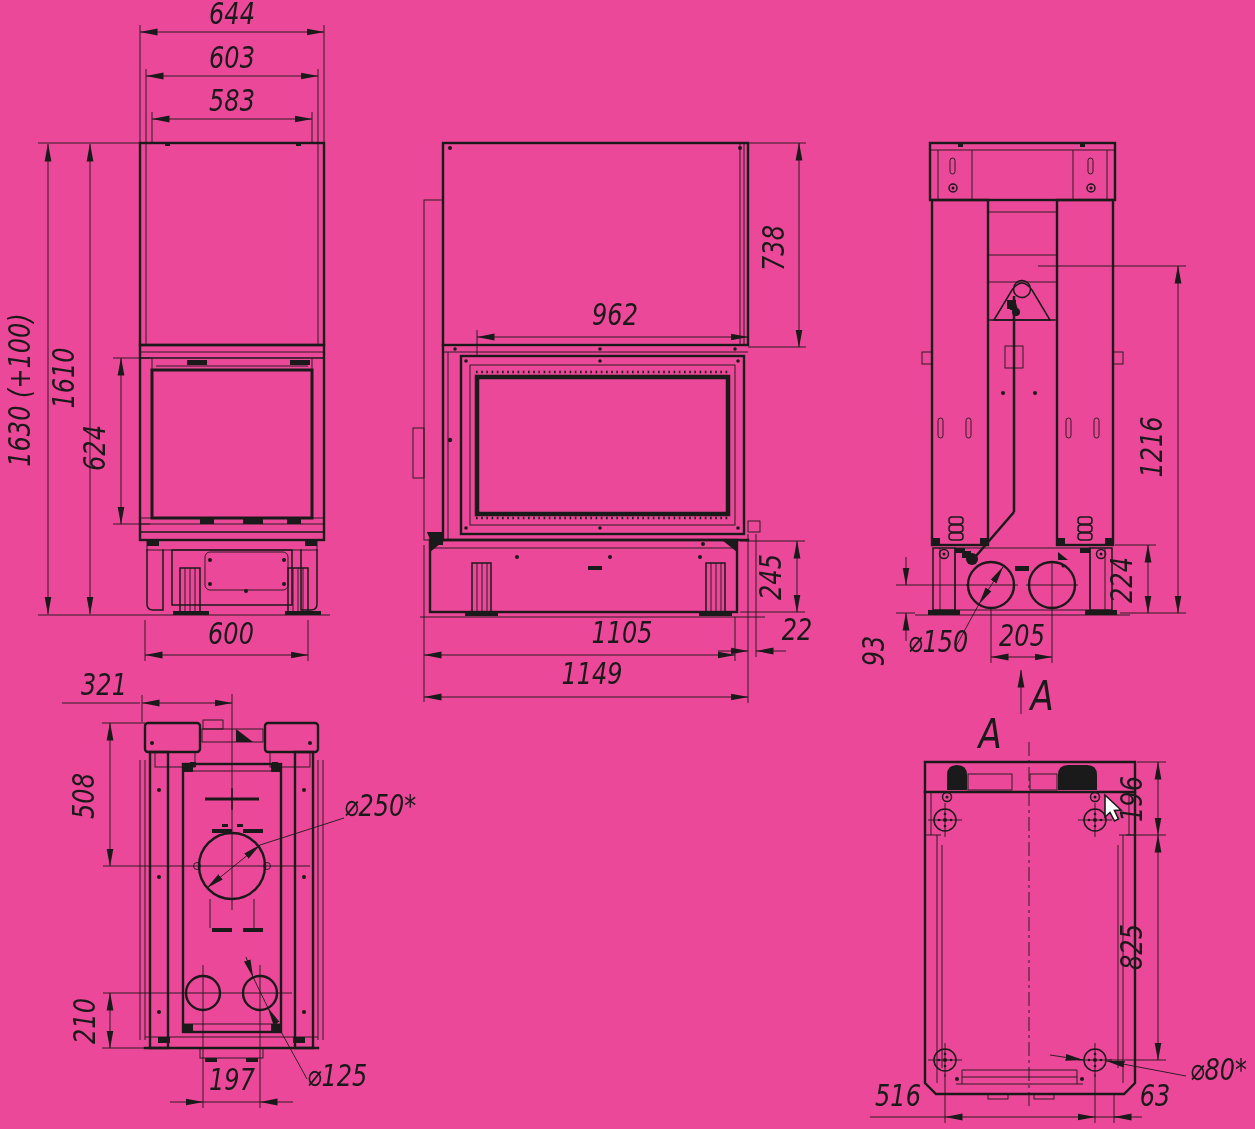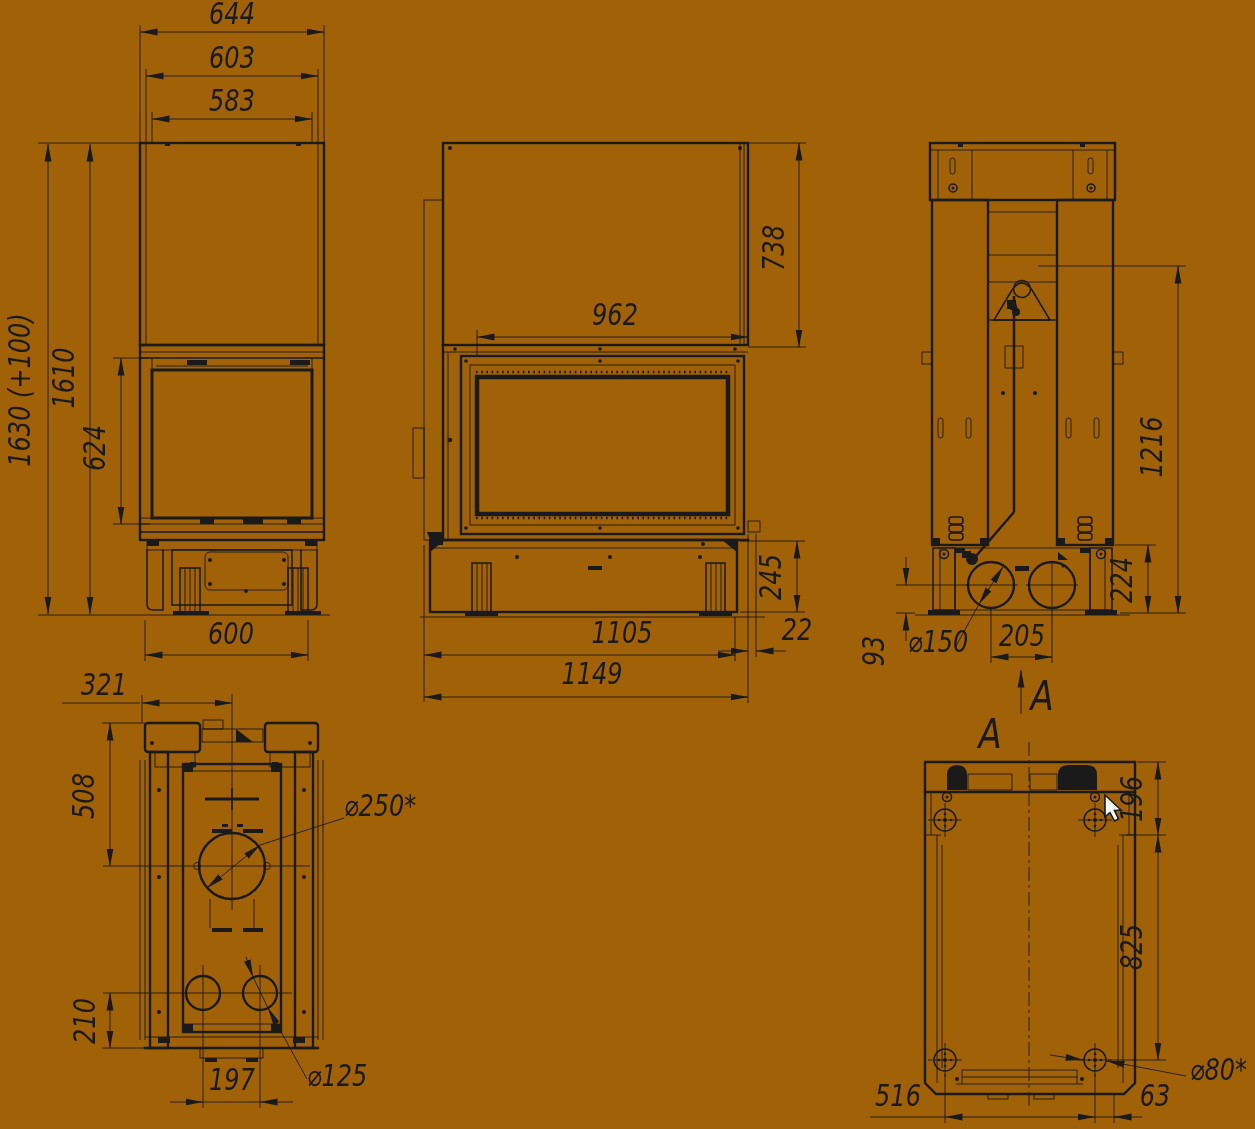--- a/index.html
+++ b/index.html
@@ -1,16 +1,16 @@
 <!DOCTYPE html>
 <html><head>
 <meta charset="utf-8">
 <style>
   html,body{margin:0;padding:0;background:#fff;}
-  #stage{position:relative;width:1255px;height:1129px;background:#a16207;overflow:hidden;}
+  #stage{position:relative;width:1255px;height:1129px;background:#ec4899;overflow:hidden;}
   svg{position:absolute;left:0;top:0;}
   .tk{stroke:#1a1a1a;stroke-width:2.4;fill:none;stroke-linecap:square;}
   .md{stroke:#1a1a1a;stroke-width:1.5;fill:none;stroke-linecap:square;}
   .tn{stroke:#1a1a1a;stroke-width:0.9;fill:none;stroke-linecap:butt;}
   .dm{stroke:#1a1a1a;stroke-width:0.9;fill:none;}
   .fl{fill:#1a1a1a;stroke:none;}
   .dot{stroke:#1a1a1a;stroke-width:2.6;stroke-dasharray:1.6 3.6;fill:none;}
   .cl{stroke:#1a1a1a;stroke-width:0.9;stroke-dasharray:14 4 3 4;fill:none;}
   text{font-family:"DejaVu Sans",sans-serif;font-style:italic;fill:#1a1a1a;font-size:30px;}
   text.big{font-size:40px;}

